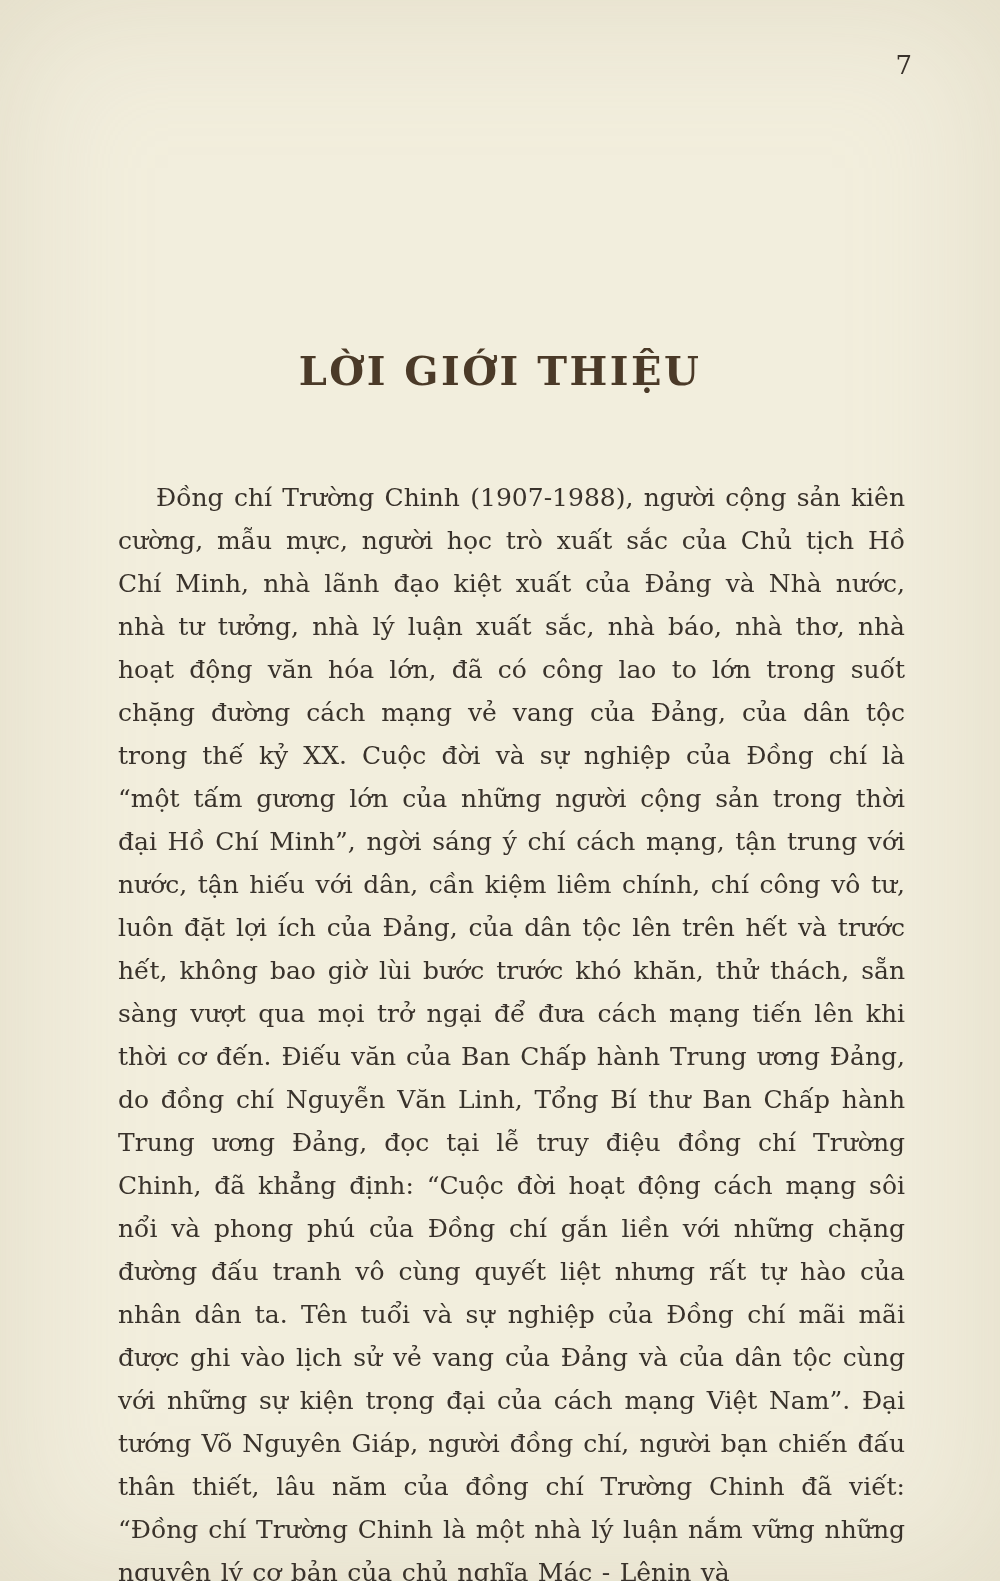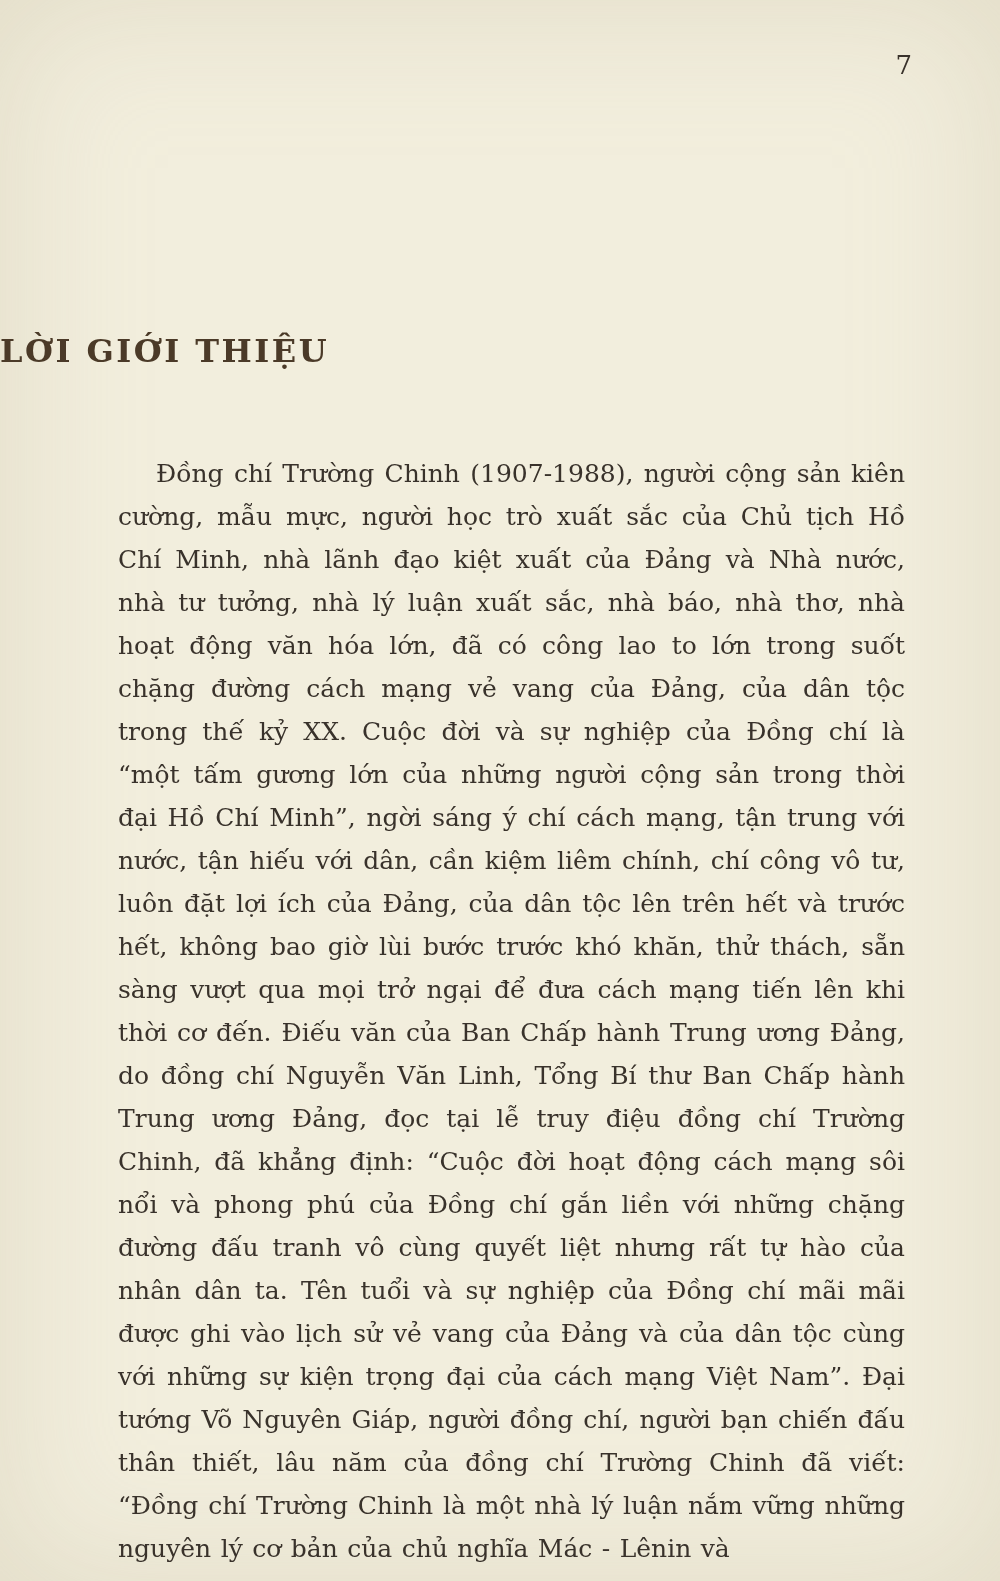--- a/index.html
+++ b/index.html
@@ -24,24 +24,24 @@
       box-sizing: border-box;
     }
     .page-number {
       position: absolute;
       top: 50px;
       right: 88px;
       font-size: 26px;
       color: var(--ink, #39322b);
     }
     .chapter-title {
-      margin: 0;
+      margin: 15px;
       padding-top: 332px;
-      text-align: left;
-      font-size: 32px;
+      text-align: center;
+      font-size: 40px;
       font-weight: bold;
       letter-spacing: 2.5px;
       color: var(--title_ink, #4b3a28);
     }
     .body-paragraph {
       margin: 82px 95px 0 118px;
       font-size: 25px;
       line-height: 43px;
       text-align: justify;
       text-indent: 38px;

